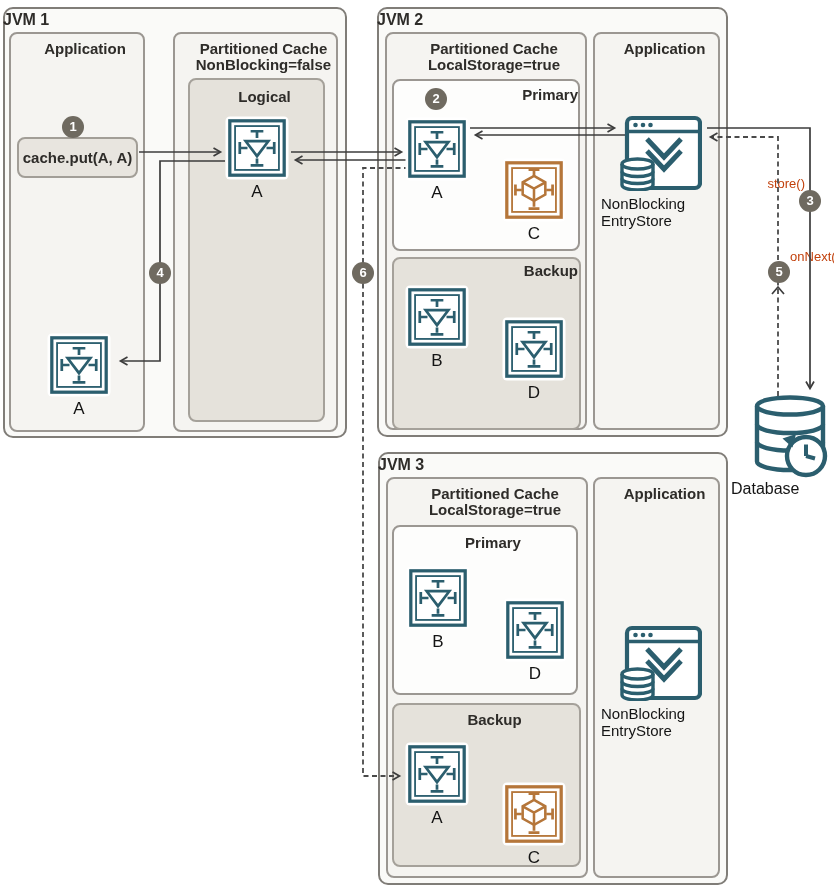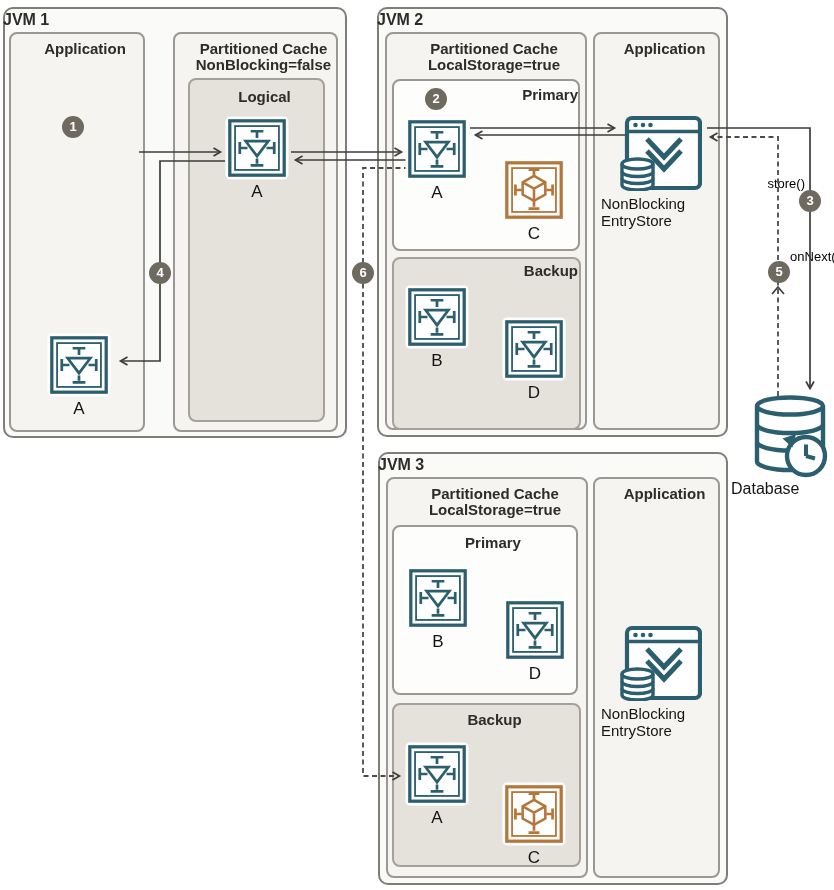--- a/index.html
+++ b/index.html
@@ -16,21 +16,21 @@
            box-sizing:border-box;display:flex;align-items:center;justify-content:center;
            font-weight:bold;font-size:15px;z-index:4;}
   .picon{position:absolute;width:58px;height:58px;background:#fff;box-shadow:0 0 0 2.5px #fff;
          border-radius:2px;z-index:20;}
   .picon.teal{color:#2b5e6e;} .picon.orange{color:#b5763a;}
   .bigicon{position:absolute;color:#2b5e6e;z-index:20;}
   .picon svg,.bigicon svg{display:block;width:100%;height:100%;overflow:visible;}
   .ilabel{position:absolute;width:40px;text-align:center;font-size:17px;color:#141414;z-index:21;}
   .estext{position:absolute;width:124px;text-align:left;font-size:15px;line-height:17px;
           color:#141414;z-index:3;}
-  .flabel{position:absolute;font-size:13px;color:#000000;z-index:6;}
+  .flabel{position:absolute;font-size:13px;color:#c2410c;z-index:6;}
   .badge{position:absolute;width:22px;height:22px;border-radius:50%;background:#6f6a60;color:#fff;
          font-weight:bold;font-size:13px;line-height:22px;text-align:center;z-index:30;}
   .overlay{position:absolute;left:0;top:0;z-index:10;pointer-events:none;}
   .defs{position:absolute;width:0;height:0;}
 </style>
 </head>
 <body>
 
 <div class="canvas">
 
@@ -134,20 +134,21 @@
   <div class="hdr" style="left:593px;top:41px;width:127px">Application</div>
 
   <div class="hdr" style="left:386px;top:486px;width:202px">
     <div>Partitioned Cache</div>
     <div>LocalStorage=true</div>
   </div>
   <div class="hdr" style="left:392px;top:535px;width:186px">Primary</div>
   <div class="hdr" style="left:392px;top:712px;width:189px">Backup</div>
   <div class="hdr" style="left:593px;top:486px;width:127px">Application</div>
 
+  <div class="callbox" style="left:17px;top:137px;width:121px;height:41px">cache.put(A, A)</div>
 
   <svg class="overlay" width="834" height="890" viewBox="0 0 834 890">
     <defs>
       <marker id="arr" viewBox="0 0 11 11" refX="8" refY="5.5" markerWidth="11" markerHeight="11" markerUnits="userSpaceOnUse" orient="auto-start-reverse">
         <path d="M1.5,1.5 L8.5,5.5 L1.5,9.5" fill="none" stroke="#3c3c3c" stroke-width="1.7"></path>
       </marker>
     </defs>
     <g fill="none" stroke="#3c3c3c" stroke-width="1.7">
       <path d="M139,152 H220" marker-end="url(#arr)"></path>
       <path d="M291,152 H401" marker-end="url(#arr)"></path>

